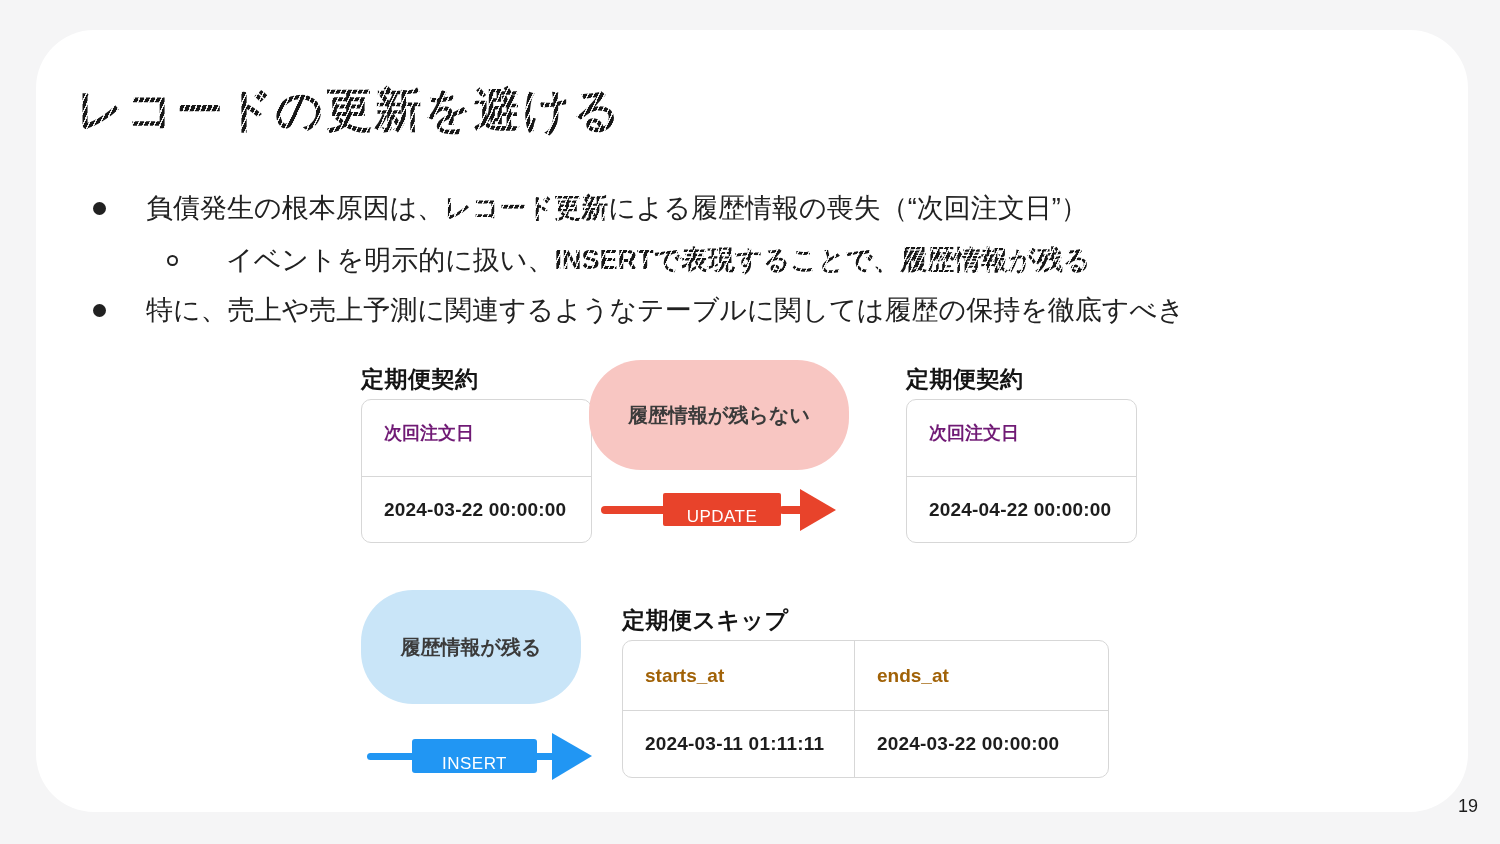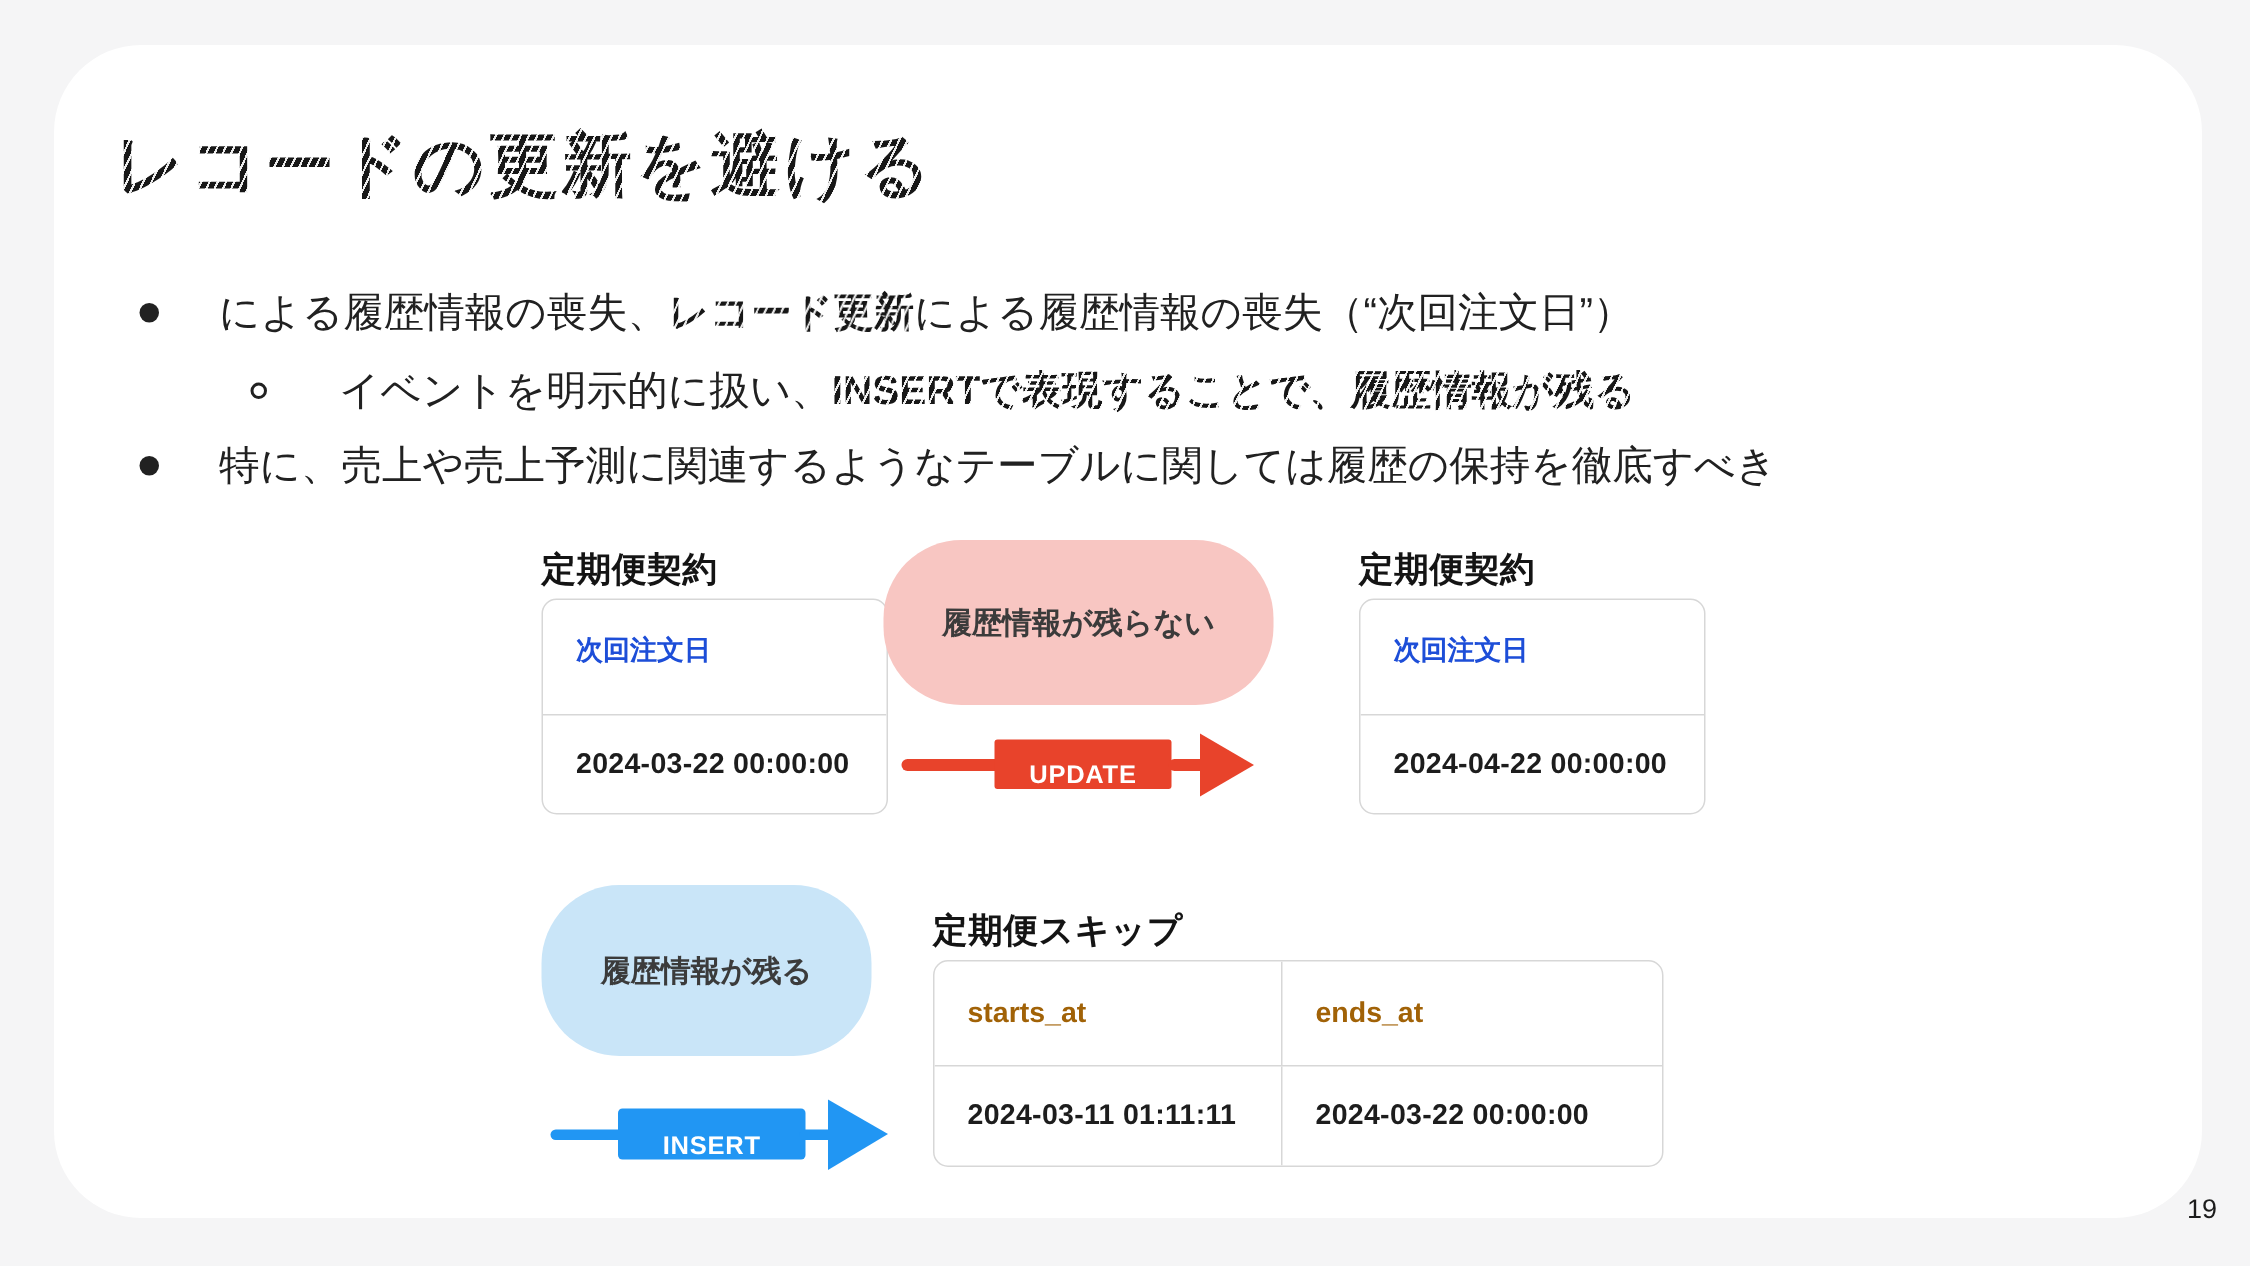--- a/index.html
+++ b/index.html
@@ -50,21 +50,21 @@
 
   
   .tgroup { position:absolute;margin-left:28px; }
   .tlabel { font-size:23px; font-weight:800; color:#141414; line-height:25px; margin-bottom:7px; letter-spacing:0.5px; }
   .tbox {
     border:1.5px solid var(--table_border); border-radius:10px; background:#fff;
     height:144px; display:flex; flex-direction:column; overflow:hidden;
   }
   .thead {
     height:77px; border-bottom:1.5px solid var(--table_border);
-    padding:21px 0 0 22px; font-weight:700; font-size:18px; color:#1d4ed8;
+    padding:21px 0 0 22px; font-weight:700; font-size:18px; color:#701a75;
   }
   .tval {
     flex:1; display:flex; align-items:center; padding-left:22px;
     font-weight:700; font-size:19px; color:#1d1d1d; letter-spacing:0.2px;
   }
   
   .tbox2 {
     border:1.5px solid var(--table_border); border-radius:10px; background:#fff;
     height:138px; display:flex; flex-direction:column; overflow:hidden;
   }
@@ -83,21 +83,21 @@
     border-radius:52px;
   }
   .bubble span { font-size:20px; font-weight:700; color:#3b3b3b; }
   .bubble.pink { background:var(--bubble_pink); left:553px; top:330px; width:260px; height:110px; }
   .bubble.blue { background:var(--bubble_blue); left:325px; top:560px; width:220px; height:114px; }
 
   
   .arrow { position:absolute; }
   .arrow .a-line { position:absolute; border-radius:4px; }
   .arrow .a-box { position:absolute; display:flex; align-items:center; justify-content:center; }
-  .arrow .a-box span { color:#fff; font-weight:700; font-size:17px; letter-spacing:0.5px;margin-top:15px; }
+  .arrow .a-box span { color:#fff; font-weight:400; font-size:17px; letter-spacing:0.5px;margin-top:15px; }
   .arrow .a-head { position:absolute; width:0; height:0; }
   .arrow.red  .a-line, .arrow.red  .a-box { background:var(--update_red); }
   .arrow.blue .a-line, .arrow.blue .a-box { background:var(--insert_blue); }
   .arrow.red  .a-head { border-left-color:var(--update_red) !important; }
   .arrow.blue .a-head { border-left-color:var(--insert_blue) !important; }
 
   .update-arrow { left:565px; top:459px; width:235px; height:42px; }
   .update-arrow .a-line.l1 { left:0; top:17px; width:66px; height:8px; }
   .update-arrow .a-box { left:62px; top:4px; width:118px; height:33px; border-radius:2px; }
   .update-arrow .a-line.l2 { left:178px; top:17px; width:28px; height:8px; }
@@ -113,21 +113,21 @@
 </style>
 </head>
 <body>
 
 <div class="slide">
 
   <h1 class="title sketch">レコードの更新を避ける</h1>
 
   <div class="bullet b1">
     <span class="dot-filled"></span>
-    <p><span>による履歴情報の喪失、</span><span class="em sketch">レコード更新</span><span>による履歴情報の喪失（“次回注文日”）</span></p>
+    <p><span>負債発生の根本原因は、</span><span class="em sketch">レコード更新</span><span>による履歴情報の喪失（“次回注文日”）</span></p>
   </div>
 
   <div class="bullet b2">
     <span class="dot-filled"></span>
     <p>特に、売上や売上予測に関連するようなテーブルに関しては履歴の保持を徹底すべき</p>
   </div>
 
   <div class="bullet bsub">
     <span class="dot-hollow"></span>
     <p><span>イベントを明示的に扱い、</span><span class="em sketch">INSERTで表現することで、履歴情報が残る</span></p>

